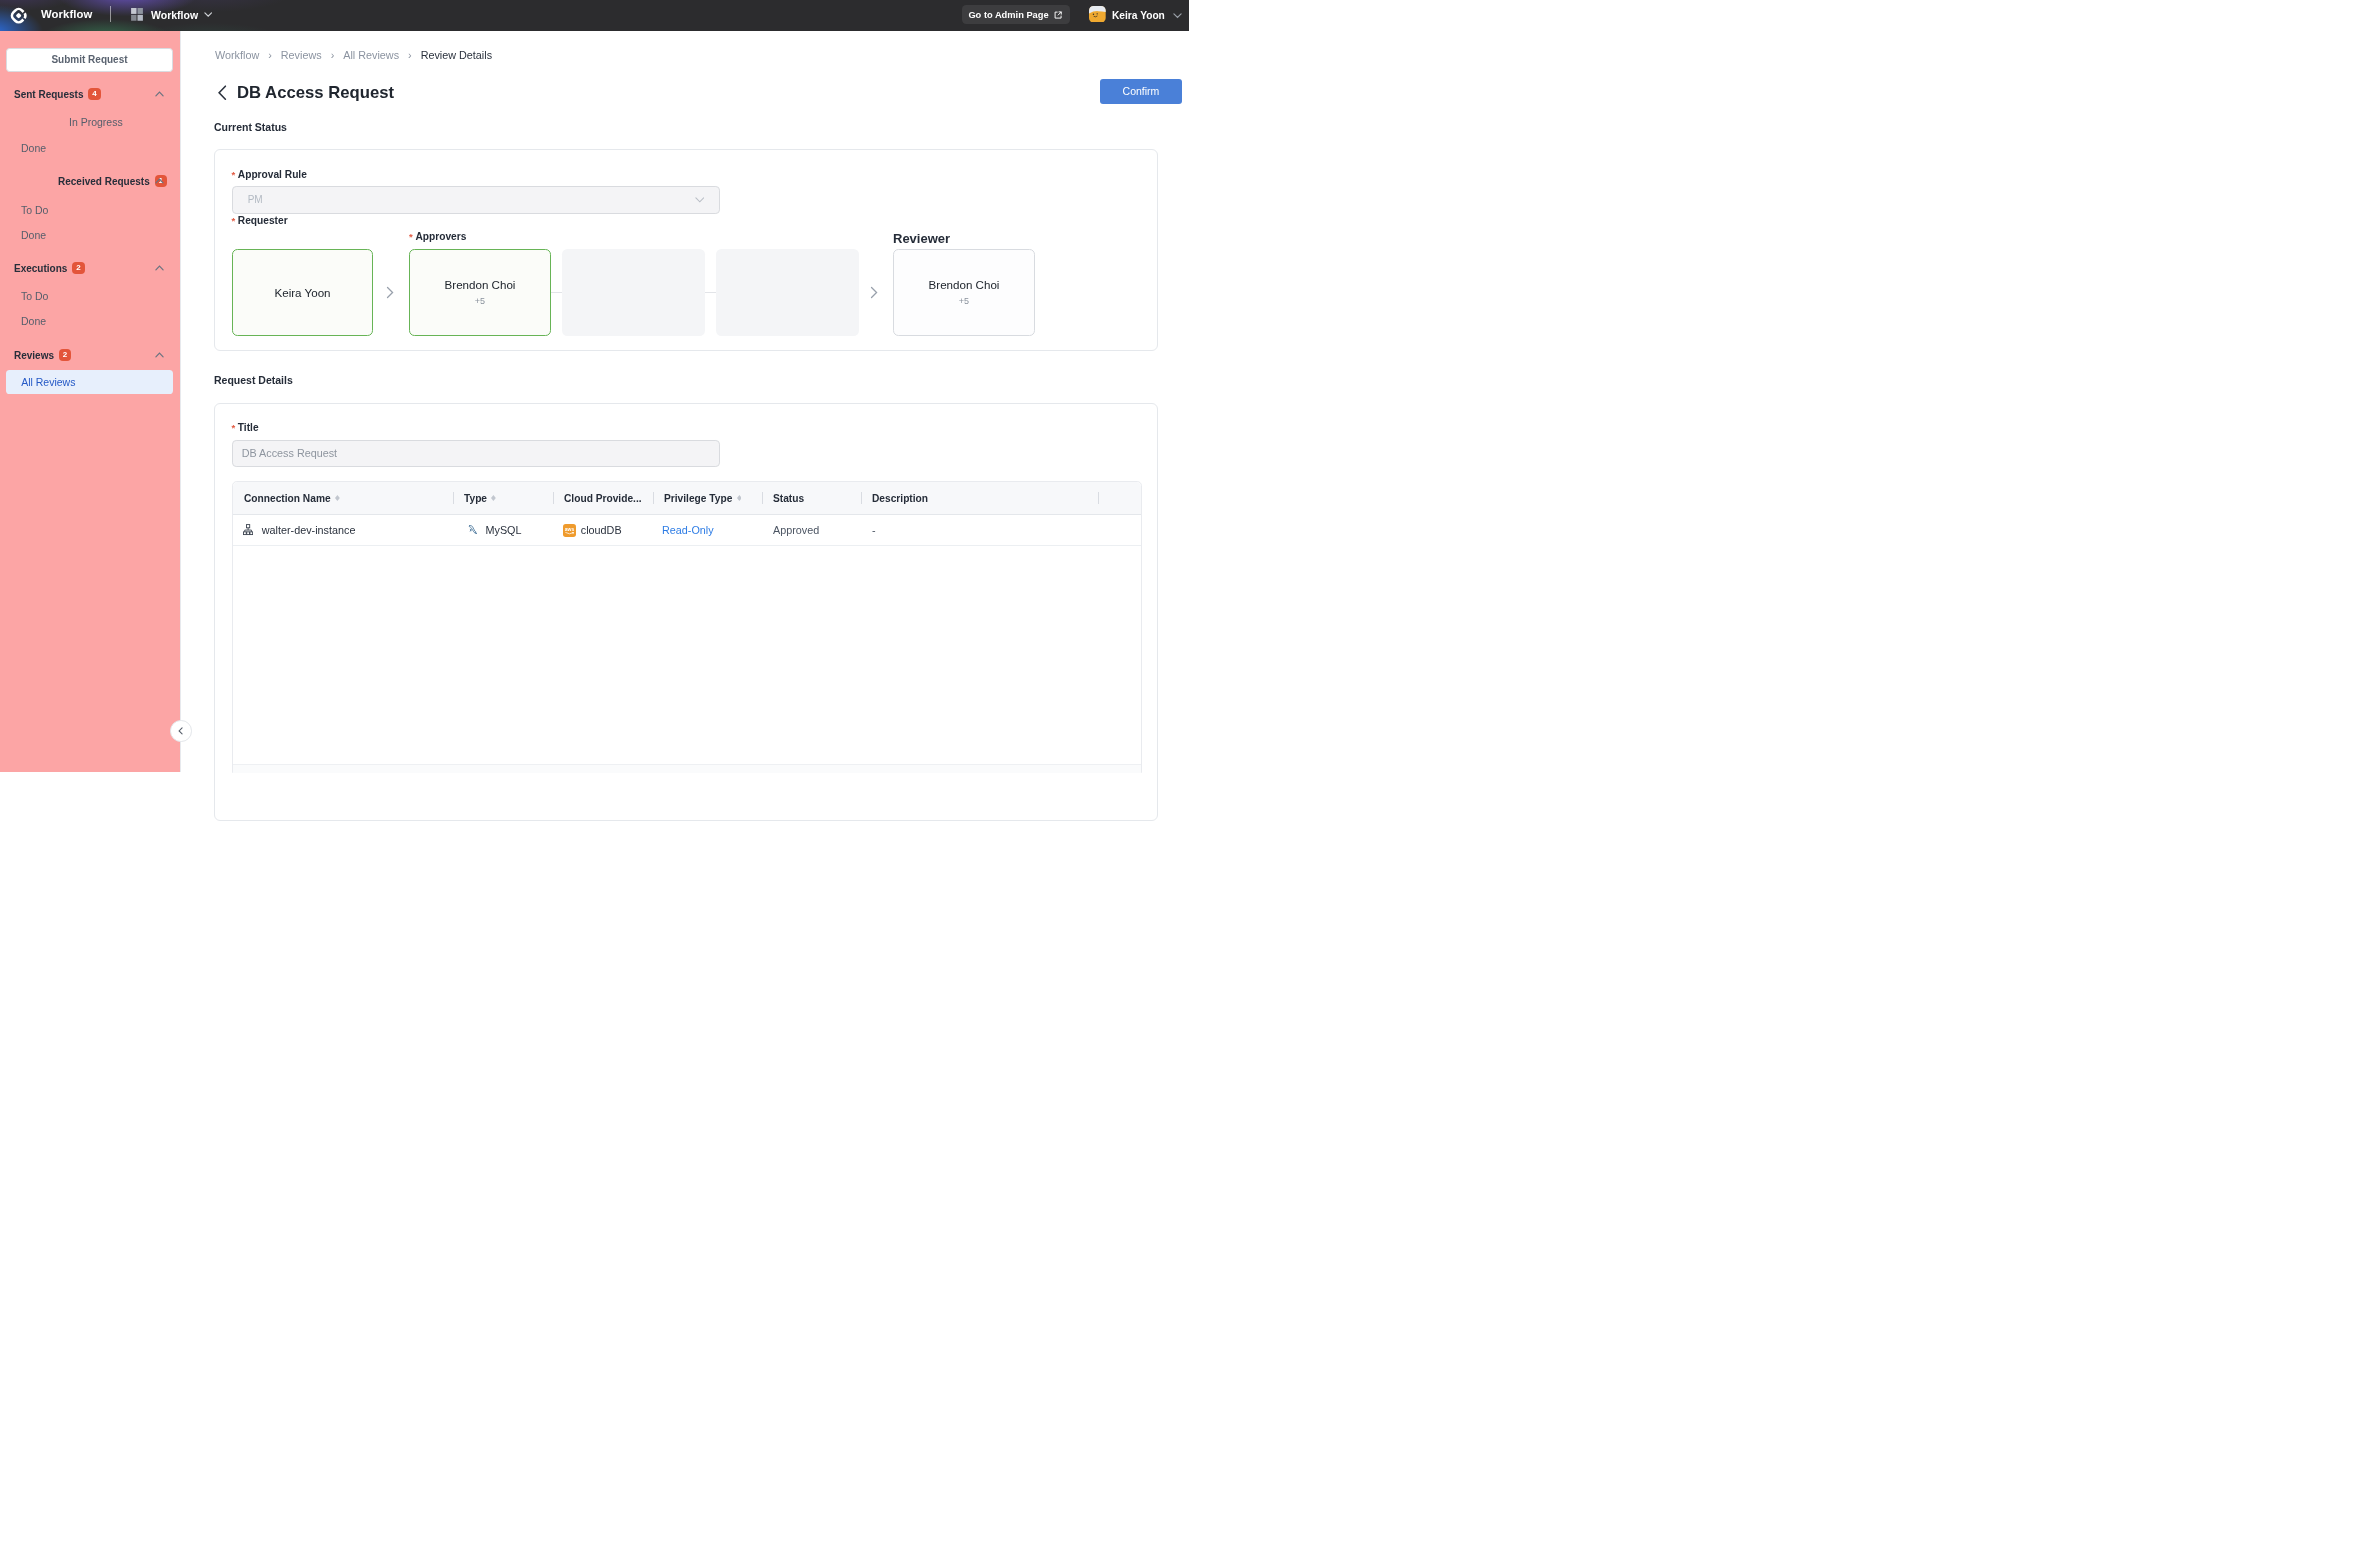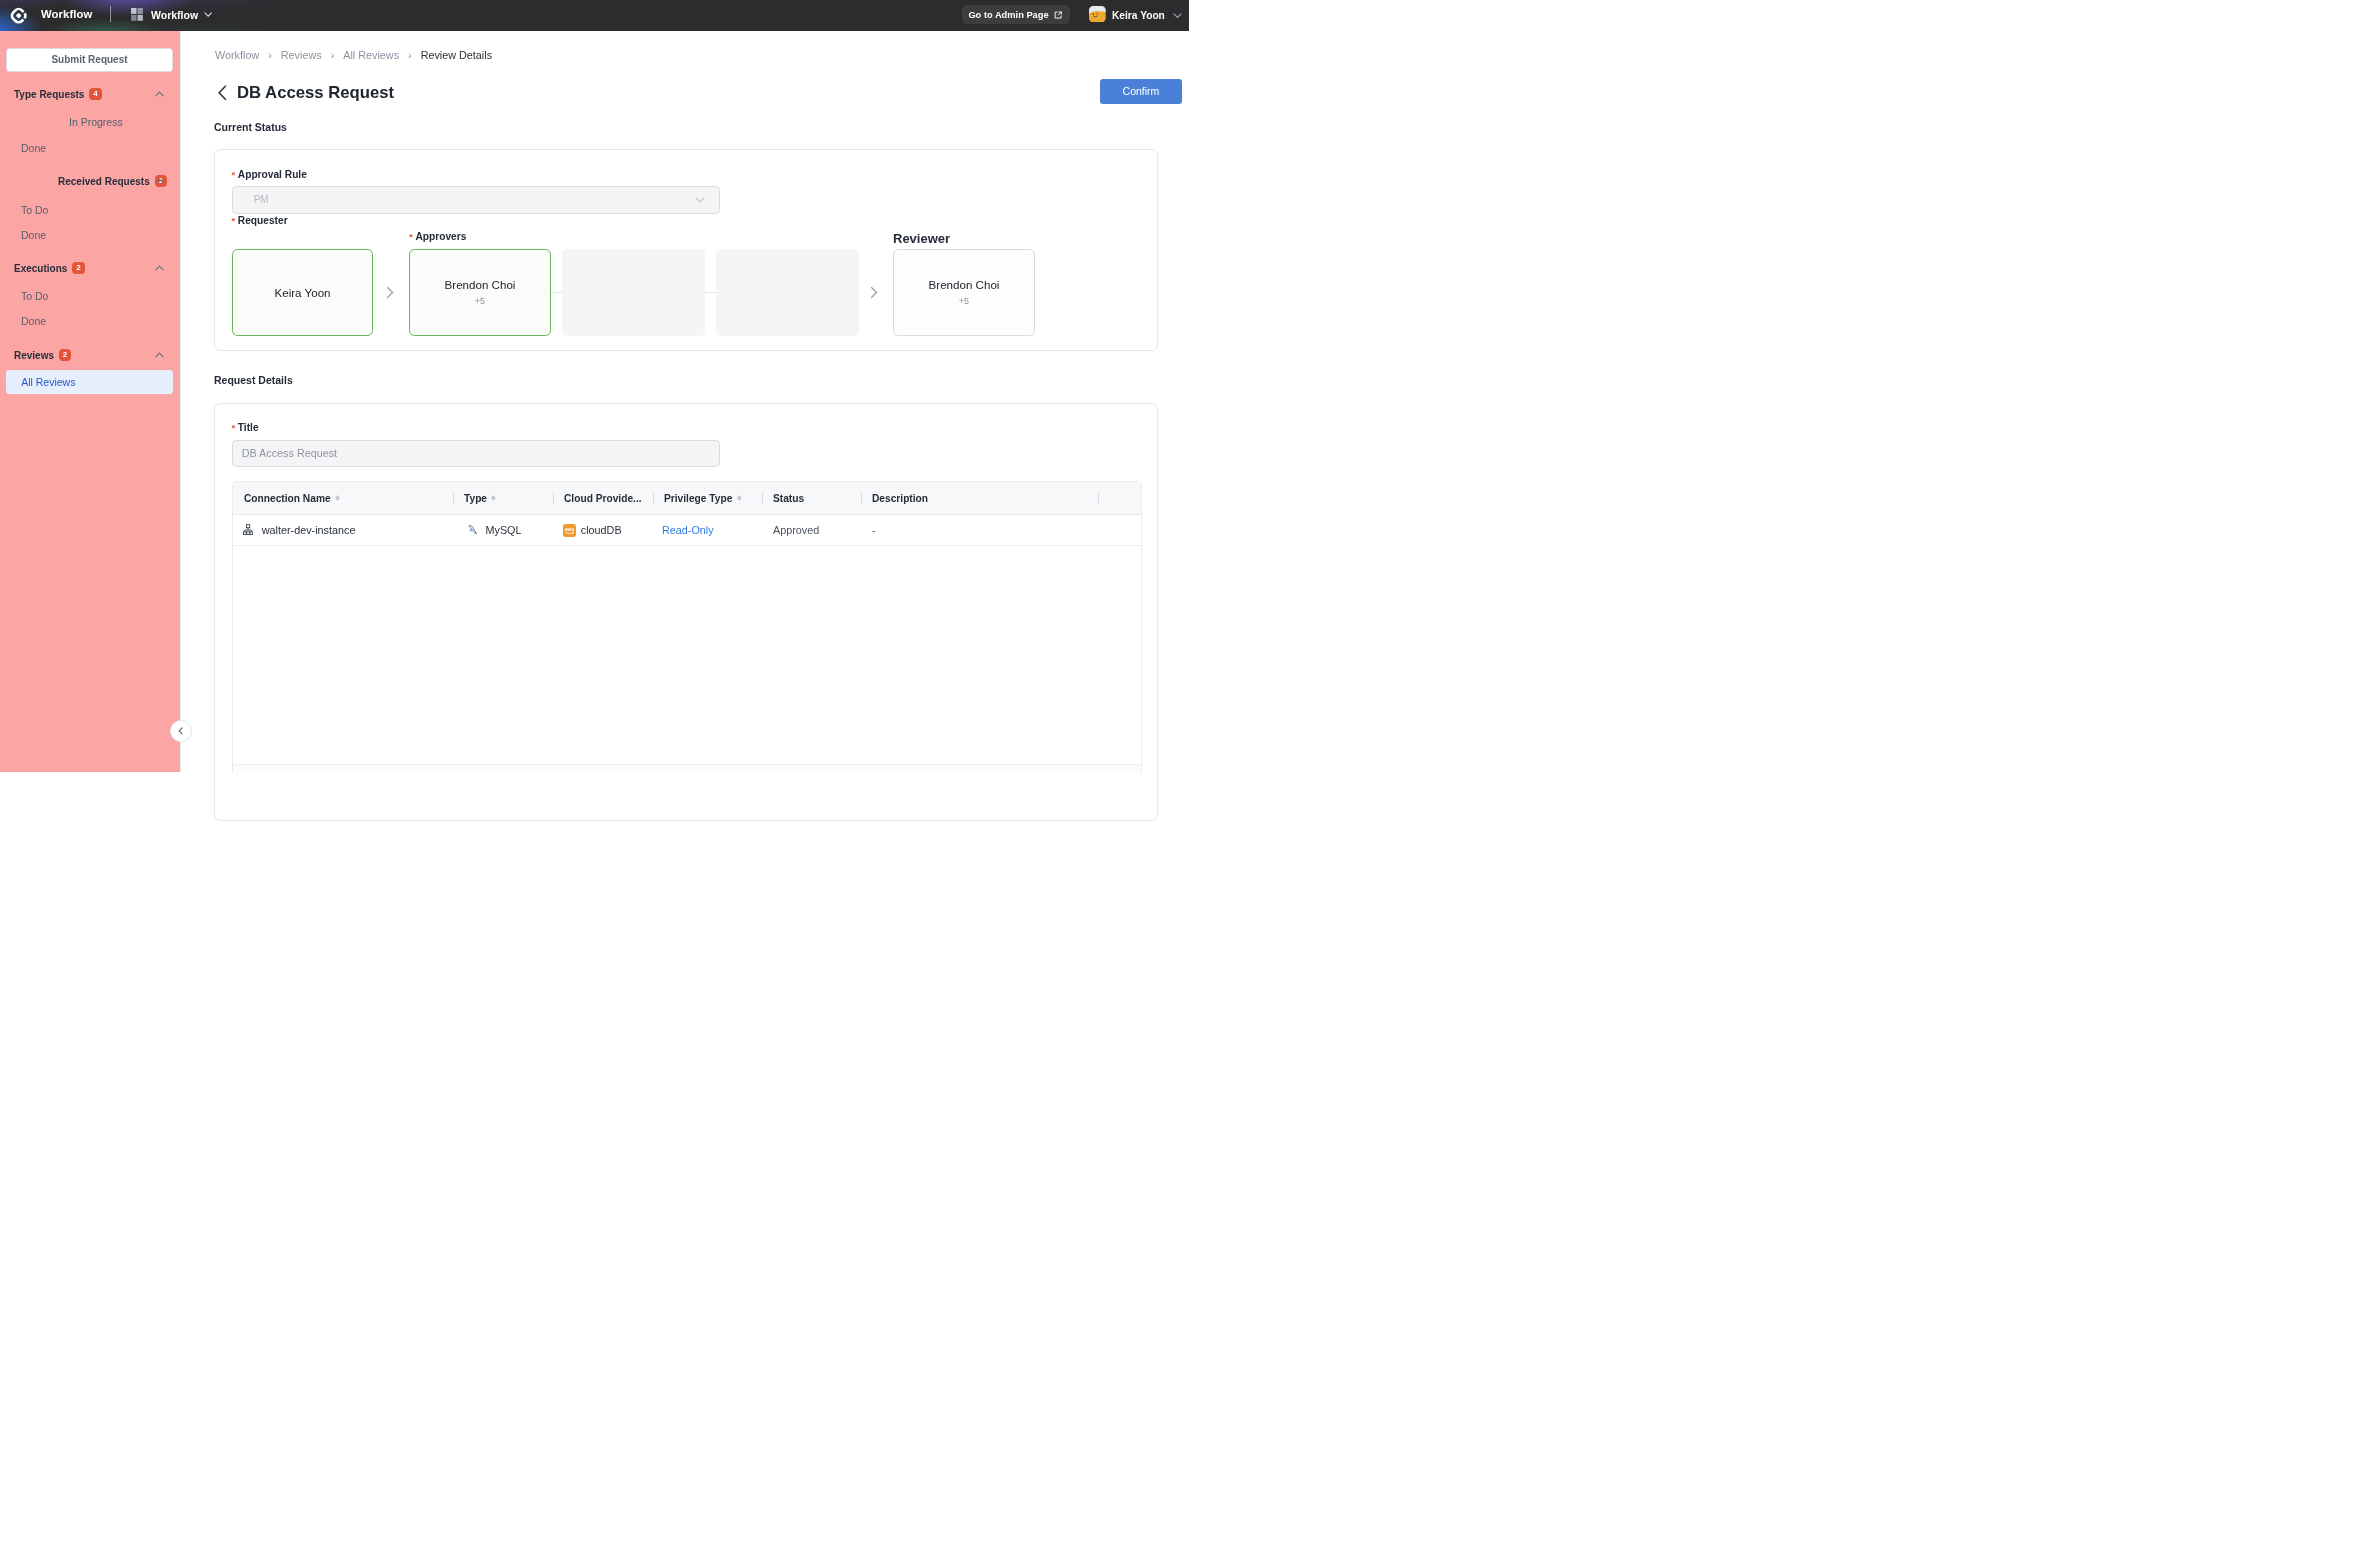--- a/index.html
+++ b/index.html
@@ -60,21 +60,21 @@
   #card1 { position:absolute; left:33px; top:118px; width:944px; height:202px; border:0.6px solid #e5e8ec; border-radius:6px; background:#fff; }
   #sect2 { top:343px; }
   #card2 { position:absolute; left:33px; top:372px; width:944px; height:418px; border:0.6px solid #e5e8ec; border-radius:6px; background:#fff; }
 
   .req { color:#e25c44; font-weight:700; }
   .flabel { font-size:10.2px; font-weight:700; color:#252c38; }
 
   
   #lab-apr { position:absolute; left:16.4px; top:19px; }
   #sel-pm { position:absolute; left:16.7px; top:36px; width:488px; height:28px; background:#f4f4f6;
-    border:0.6px solid #d9dbdf; border-radius:4.2px; display:flex; align-items:center; padding-left:21px;
+    border:0.6px solid #d9dbdf; border-radius:4.2px; display:flex; align-items:center; padding-left:15px;
     font-size:10px; color:#b3bac3; }
   #sel-pm svg { position:absolute; right:14.3px; top:10.2px; }
   #lab-req { position:absolute; left:16.4px; top:65px; }
   #lab-app { position:absolute; left:194px; top:81px; }
   #lab-rev { position:absolute; left:678px; top:81px; font-size:13px; font-weight:700; color:#252c38; }
   .pbox { position:absolute; top:99px; width:141px; height:87px; border-radius:5.4px; background:#fbfcf9;
     display:flex; flex-direction:column; align-items:center; justify-content:center; font-size:11.6px; color:#20262e; }
   .green { border:0.9px solid #67b456; }
   .grayb { background:#f4f5f7; }
   .ghost { border:0.6px solid #d8dbe0; background:#fdfdfe; }
@@ -150,21 +150,21 @@
   <div id="uname">Keira Yoon</div>
   <svg id="uchev" width="9" height="6" viewBox="0 0 15 10">
       <path d="M1.5 1.5 L7.5 7.5 L13.5 1.5" fill="none" stroke="#9aa0a8" stroke-width="2" stroke-linecap="round"></path>
     </svg>
 </div>
 
 <div id="sidebar">
   <div id="submitbtn">Submit Request</div>
 
   <div class="navrow" style="top:51px;">
-      <span class="navhead">Type Requests</span>
+      <span class="navhead">Sent Requests</span>
       <span class="badge">4</span>
     <svg class="upchev" width="9" height="6" viewBox="0 0 15 10">
         <path d="M1.5 8 L7.5 2 L13.5 8" fill="none" stroke="#6a7380" stroke-width="2" stroke-linecap="round"></path>
       </svg>
     </div>
   <div class="navrow" style="top:79px;margin-left:48px;">
       <span class="navitem">In Progress</span>
     </div>
   <div class="navrow" style="top:105px;">
       <span class="navitem">Done</span>

